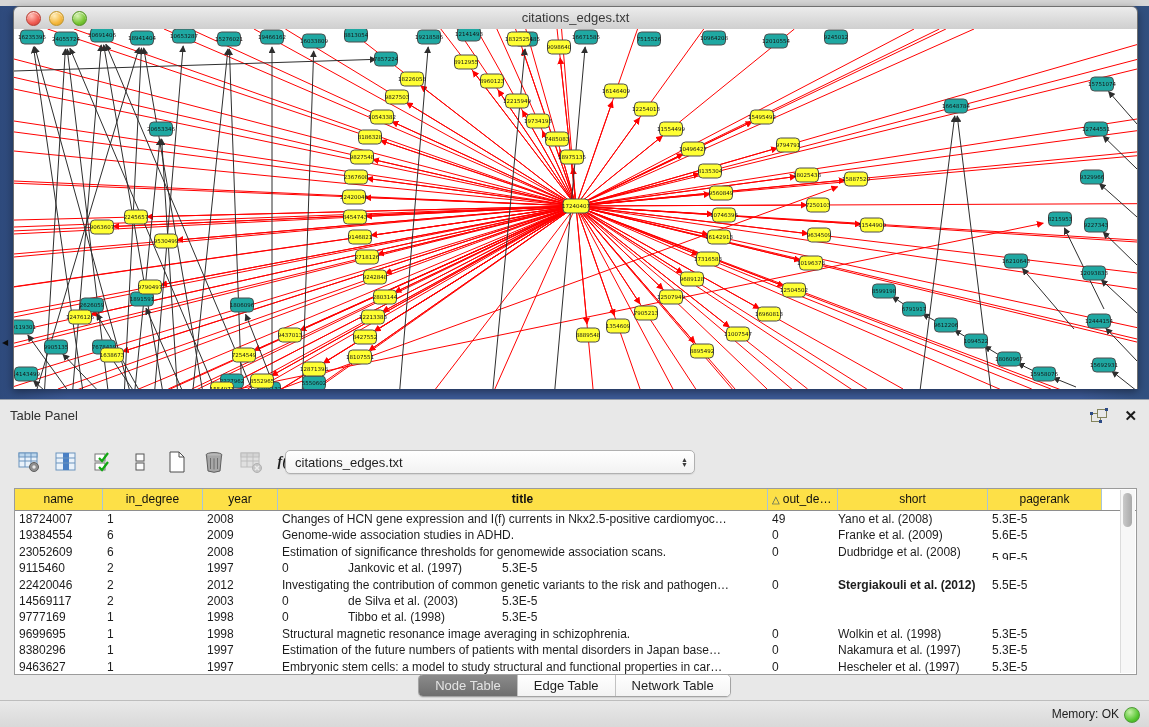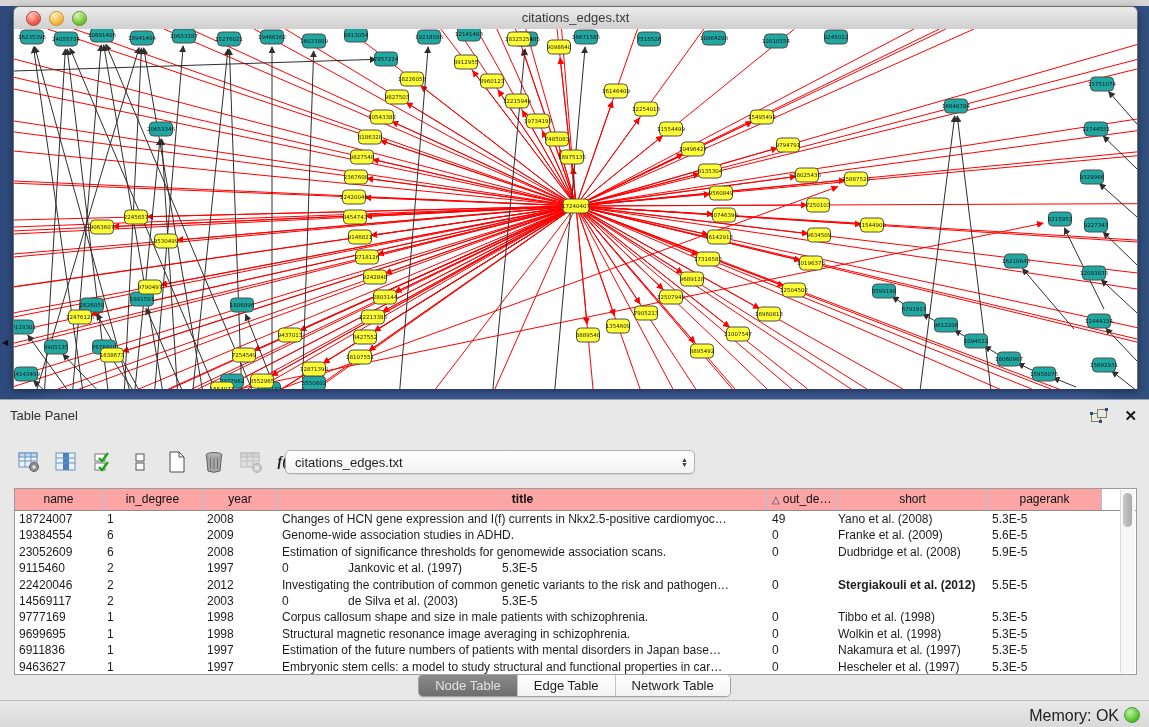--- a/index.html
+++ b/index.html
@@ -34,42 +34,42 @@
   .toolbar{position:absolute;left:16px;top:48px;height:28px;display:flex;align-items:center;gap:11px;}
   .tbtn{width:26px;height:26px;display:flex;align-items:center;justify-content:center;cursor:pointer;}
   .net-select{position:absolute;left:285px;top:50px;width:393px;height:22px;background:linear-gradient(#ffffff,#f2f2f2);
     border:1px solid #b0b0b0;border-radius:5px;display:flex;align-items:center;padding:0 6px 0 9px;cursor:pointer;
     box-shadow:0 1px 1px rgba(0,0,0,.08);}
   .net-select .val{flex:1;font-size:13px;color:#1f1f1f;}
   .spin{display:flex;flex-direction:column;align-items:center;line-height:5px;font-size:7px;color:#3c3c3c;}
   
   .table-wrap{position:absolute;left:14px;top:88px;width:1121px;height:185px;background:#ffffff;border:1px solid #9b9b9b;overflow:hidden;}
   .thead{display:flex;height:21px;border-bottom:1px solid #8e8e8e;}
-  .th{box-sizing:border-box;background:#fca5a5;border-right:1px solid #a6c5d9;font-size:12px;color:#101010;
+  .th{box-sizing:border-box;background:#fde047;border-right:1px solid #a6c5d9;font-size:12px;color:#101010;
     line-height:20px;text-align:center;white-space:nowrap;overflow:hidden;cursor:pointer;}
   .th .sort{font-size:10px;color:#2f4a63;margin-right:3px;}
   .th.left{text-align:left;padding-left:4px;}
   .tr{display:flex;height:16.4px;cursor:default;}
   .td{box-sizing:border-box;font-size:12px;color:#1c1c1c;line-height:16.4px;white-space:nowrap;
     overflow:hidden;text-overflow:ellipsis;padding-left:4px;}
   .td.center{text-align:left;padding-left:0;}
   .vscroll{position:absolute;right:1px;top:1px;bottom:1px;width:14px;background:#f7f7f7;border-left:1px solid #dcdcdc;}
   .vthumb{position:absolute;left:2px;top:3px;width:9px;height:34px;border-radius:5px;
     background:linear-gradient(90deg,#c9c9c9,#a9a9a9);cursor:pointer;}
   
   .tabbar{position:absolute;left:0;top:274px;width:100%;display:flex;justify-content:center;}
   .seg{display:inline-flex;border:1px solid #a3a3a3;border-radius:5px;overflow:hidden;background:#fcfcfc;
     box-shadow:0 1px 1px rgba(0,0,0,.1);}
   .seg .tab{padding:3px 16px;font-size:13px;color:#1d1d1d;border-right:1px solid #c2c2c2;cursor:pointer;background:linear-gradient(#ffffff,#f3f3f3);}
   .seg .tab:last-child{border-right:none;}
   .seg .tab.sel{background:linear-gradient(#8b8b8b,#6e6e6e);color:#e4e4e4;}
   
   .statusbar{position:absolute;left:0;top:700px;width:1149px;height:27px;
     background:linear-gradient(#e9e9e9,#d8d8d8);border-top:1px solid #bdbdbd;}
-  .mem{position:absolute;right:30px;top:6px;font-size:16px;color:#222;}
+  .mem{position:absolute;right:30px;top:6px;font-size:12px;color:#222;}
   .memdot{position:absolute;right:9px;top:6px;width:14px;height:14px;border-radius:50%;
     background:radial-gradient(circle at 35% 30%,#c4f0a6,#52c42c 65%,#3c9c1d);border:1px solid #4f9a37;}
   
   .edge-red{stroke:#ff0000;stroke-width:1;fill:none;}
   .edge-black{stroke:#2e2e2e;stroke-width:1;fill:none;}
   .node-label{font-family:"DejaVu Sans",sans-serif;font-size:5.5px;fill:#161616;text-anchor:middle;}
 </style>
 </head>
 <body>
 
@@ -838,21 +838,21 @@
           <div class="td center" style="width: 150px;">Franke et al. (2009)</div>
           <div class="td" style="width: 114px;">5.6E-5</div>
         </div>
         <div class="tr">
           <div class="td" style="width: 88px;">23052609</div>
           <div class="td" style="width: 100px;">6</div>
           <div class="td" style="width: 75px;">2008</div>
           <div class="td" style="width: 490px;">Estimation of significance thresholds for genomewide association scans.</div>
           <div class="td" style="width: 70px;">0</div>
           <div class="td center" style="width: 150px;">Dudbridge et al. (2008)</div>
-          <div class="td" style="width: 114px;">5.9E-5</div>
+          <div class="td" style="width: 114px; margin-top: 6px;">5.9E-5</div>
         </div>
         <div class="tr">
           <div class="td" style="width: 88px;">9115460</div>
           <div class="td" style="width: 100px;">2</div>
           <div class="td" style="width: 75px;">1997</div>
           <div class="td" style="width: 70px;">0</div>
           <div class="td center" style="width: 150px;">Jankovic et al. (1997)</div>
           <div class="td" style="width: 114px;">5.3E-5</div>
         </div>
         <div class="tr">
@@ -869,36 +869,35 @@
           <div class="td" style="width: 100px;">2</div>
           <div class="td" style="width: 75px;">2003</div>
           <div class="td" style="width: 70px;">0</div>
           <div class="td center" style="width: 150px;">de Silva et al. (2003)</div>
           <div class="td" style="width: 114px;">5.3E-5</div>
         </div>
         <div class="tr">
           <div class="td" style="width: 88px;">9777169</div>
           <div class="td" style="width: 100px;">1</div>
           <div class="td" style="width: 75px;">1998</div>
-          <div class="td" style="width: 490px;">Corpus callosum shape and size in male patients with schizophrenia.</div>
           <div class="td" style="width: 70px;">0</div>
           <div class="td center" style="width: 150px;">Tibbo et al. (1998)</div>
           <div class="td" style="width: 114px;">5.3E-5</div>
         </div>
         <div class="tr">
           <div class="td" style="width: 88px;">9699695</div>
           <div class="td" style="width: 100px;">1</div>
           <div class="td" style="width: 75px;">1998</div>
           <div class="td" style="width: 490px;">Structural magnetic resonance image averaging in schizophrenia.</div>
           <div class="td" style="width: 70px;">0</div>
           <div class="td center" style="width: 150px;">Wolkin et al. (1998)</div>
           <div class="td" style="width: 114px;">5.3E-5</div>
         </div>
         <div class="tr">
-          <div class="td" style="width: 88px;">6911836</div>
+          <div class="td" style="width: 88px;">8380296</div>
           <div class="td" style="width: 100px;">1</div>
           <div class="td" style="width: 75px;">1997</div>
           <div class="td" style="width: 490px;">Estimation of the future numbers of patients with mental disorders in Japan base…</div>
           <div class="td" style="width: 70px;">0</div>
           <div class="td center" style="width: 150px;">Nakamura et al. (1997)</div>
           <div class="td" style="width: 114px;">5.3E-5</div>
         </div>
         <div class="tr">
           <div class="td" style="width: 88px;">9463627</div>
           <div class="td" style="width: 100px;">1</div>

